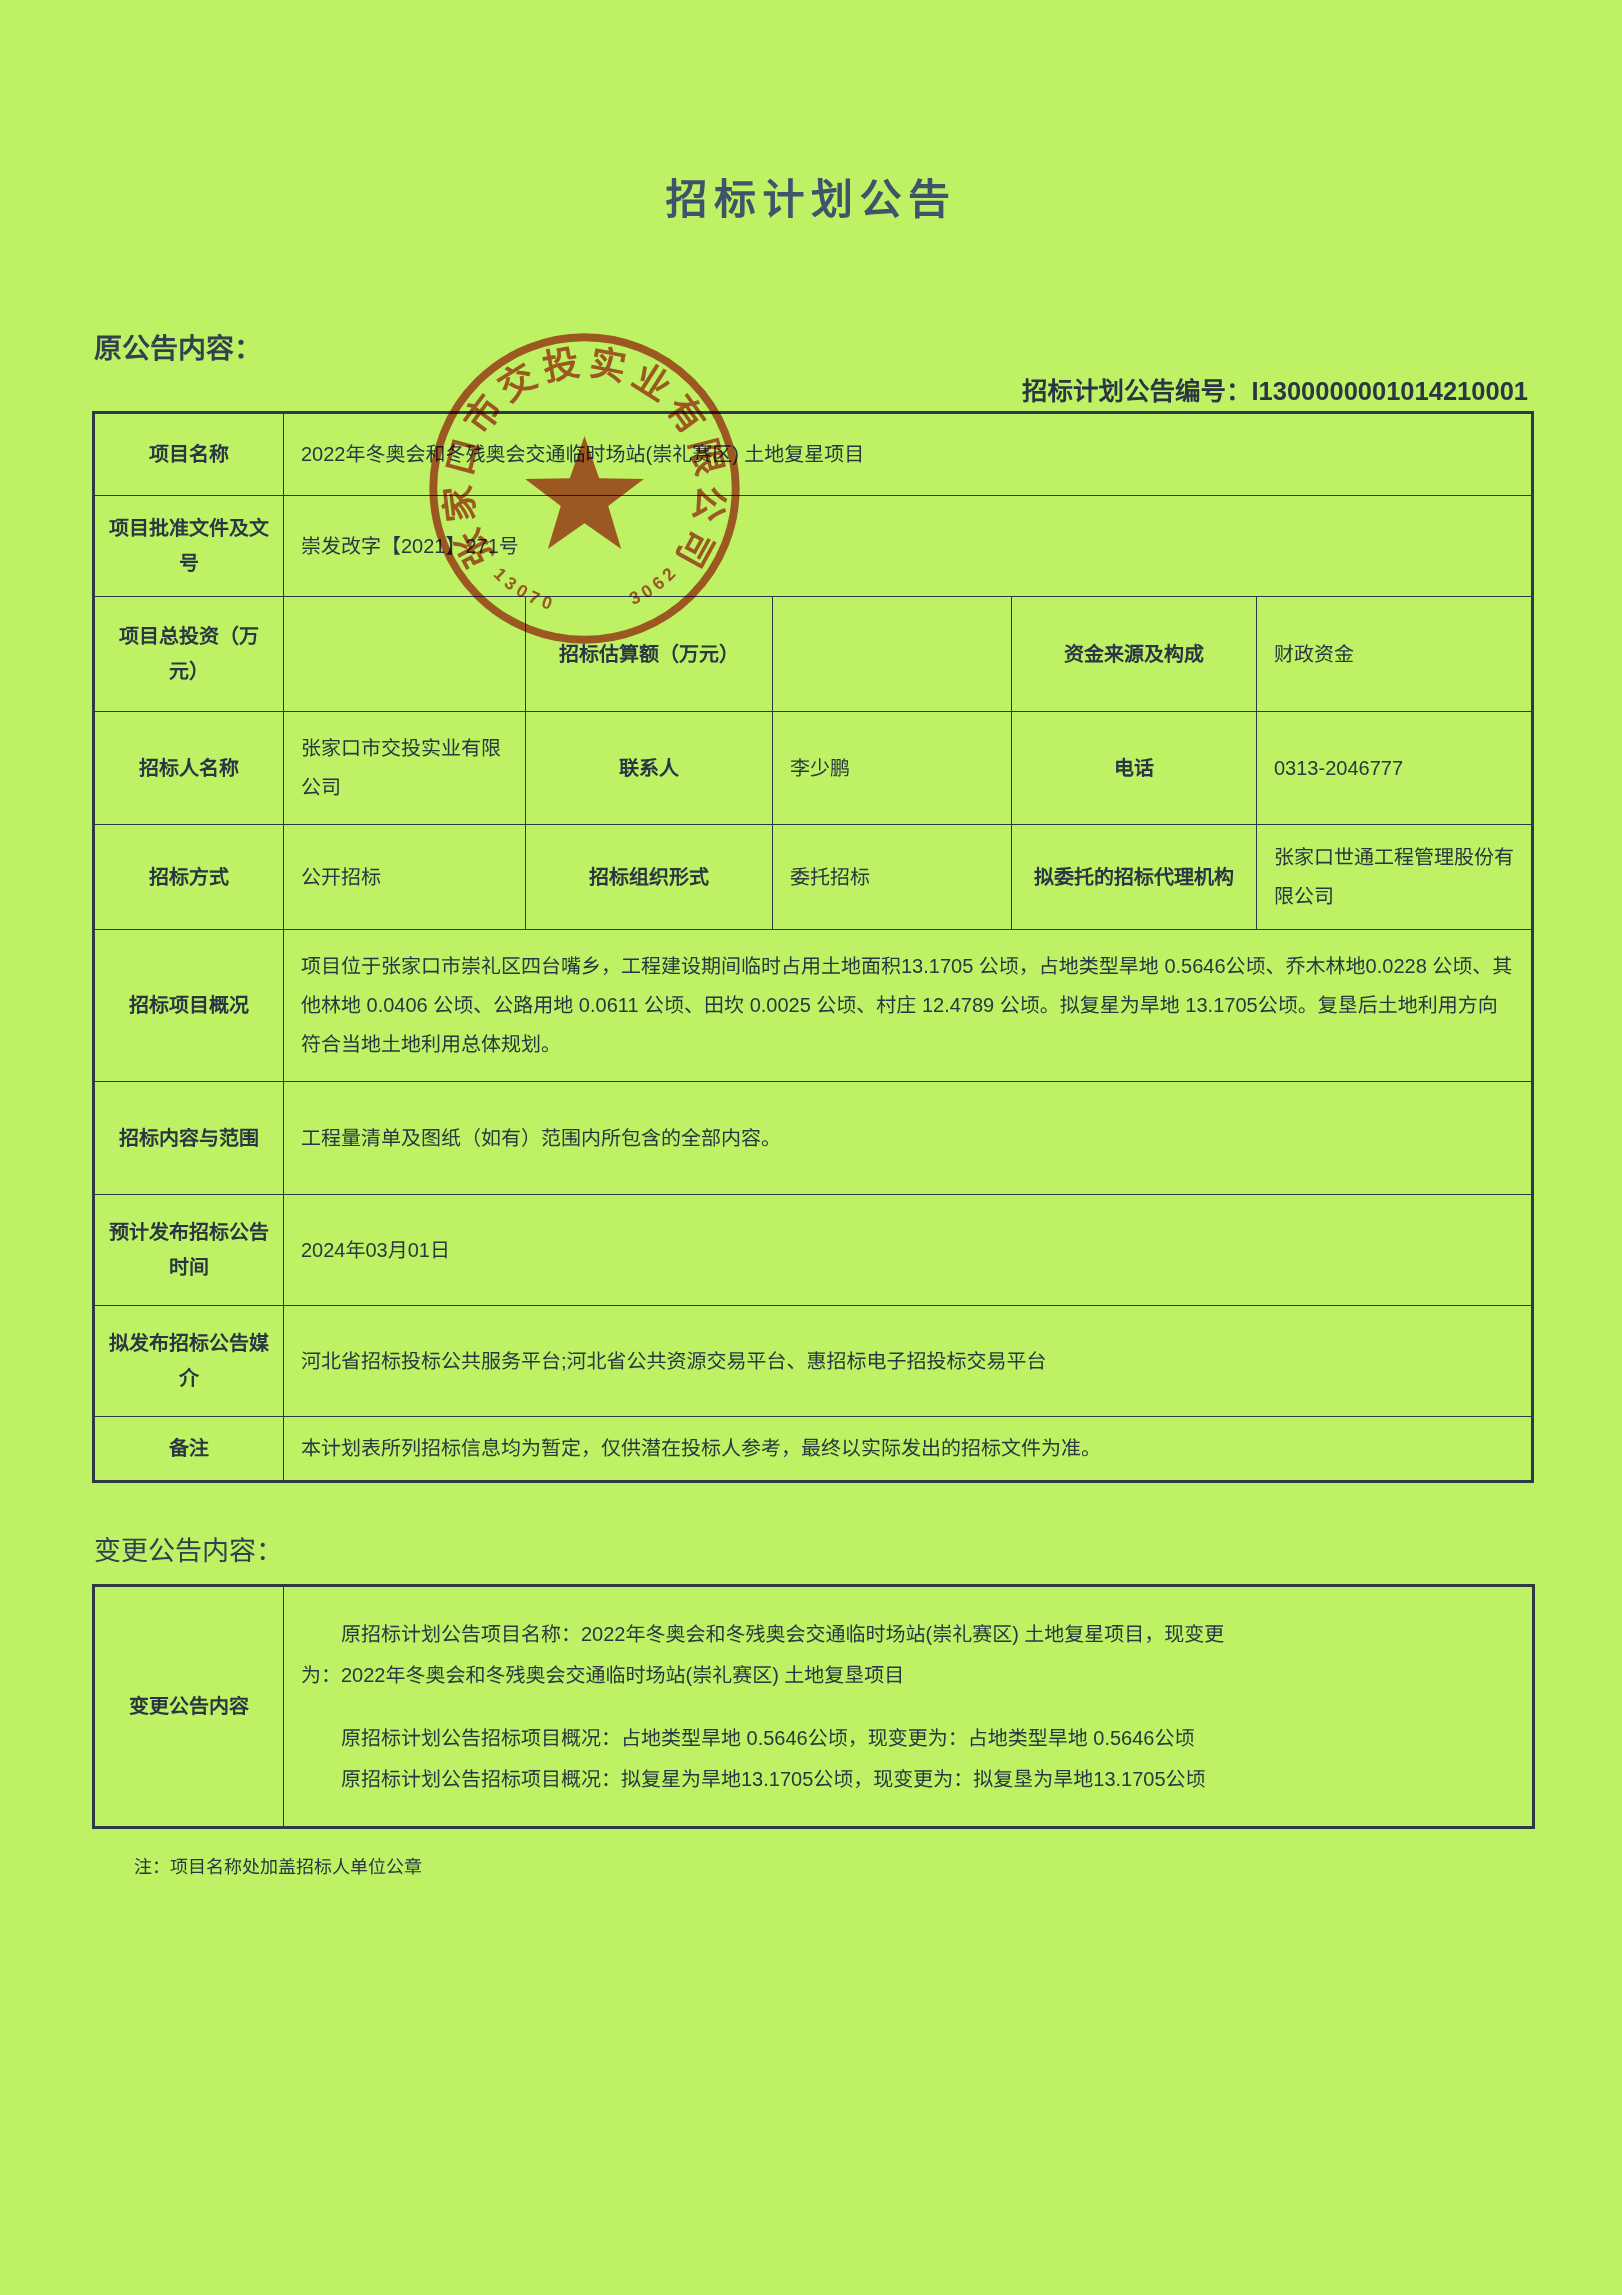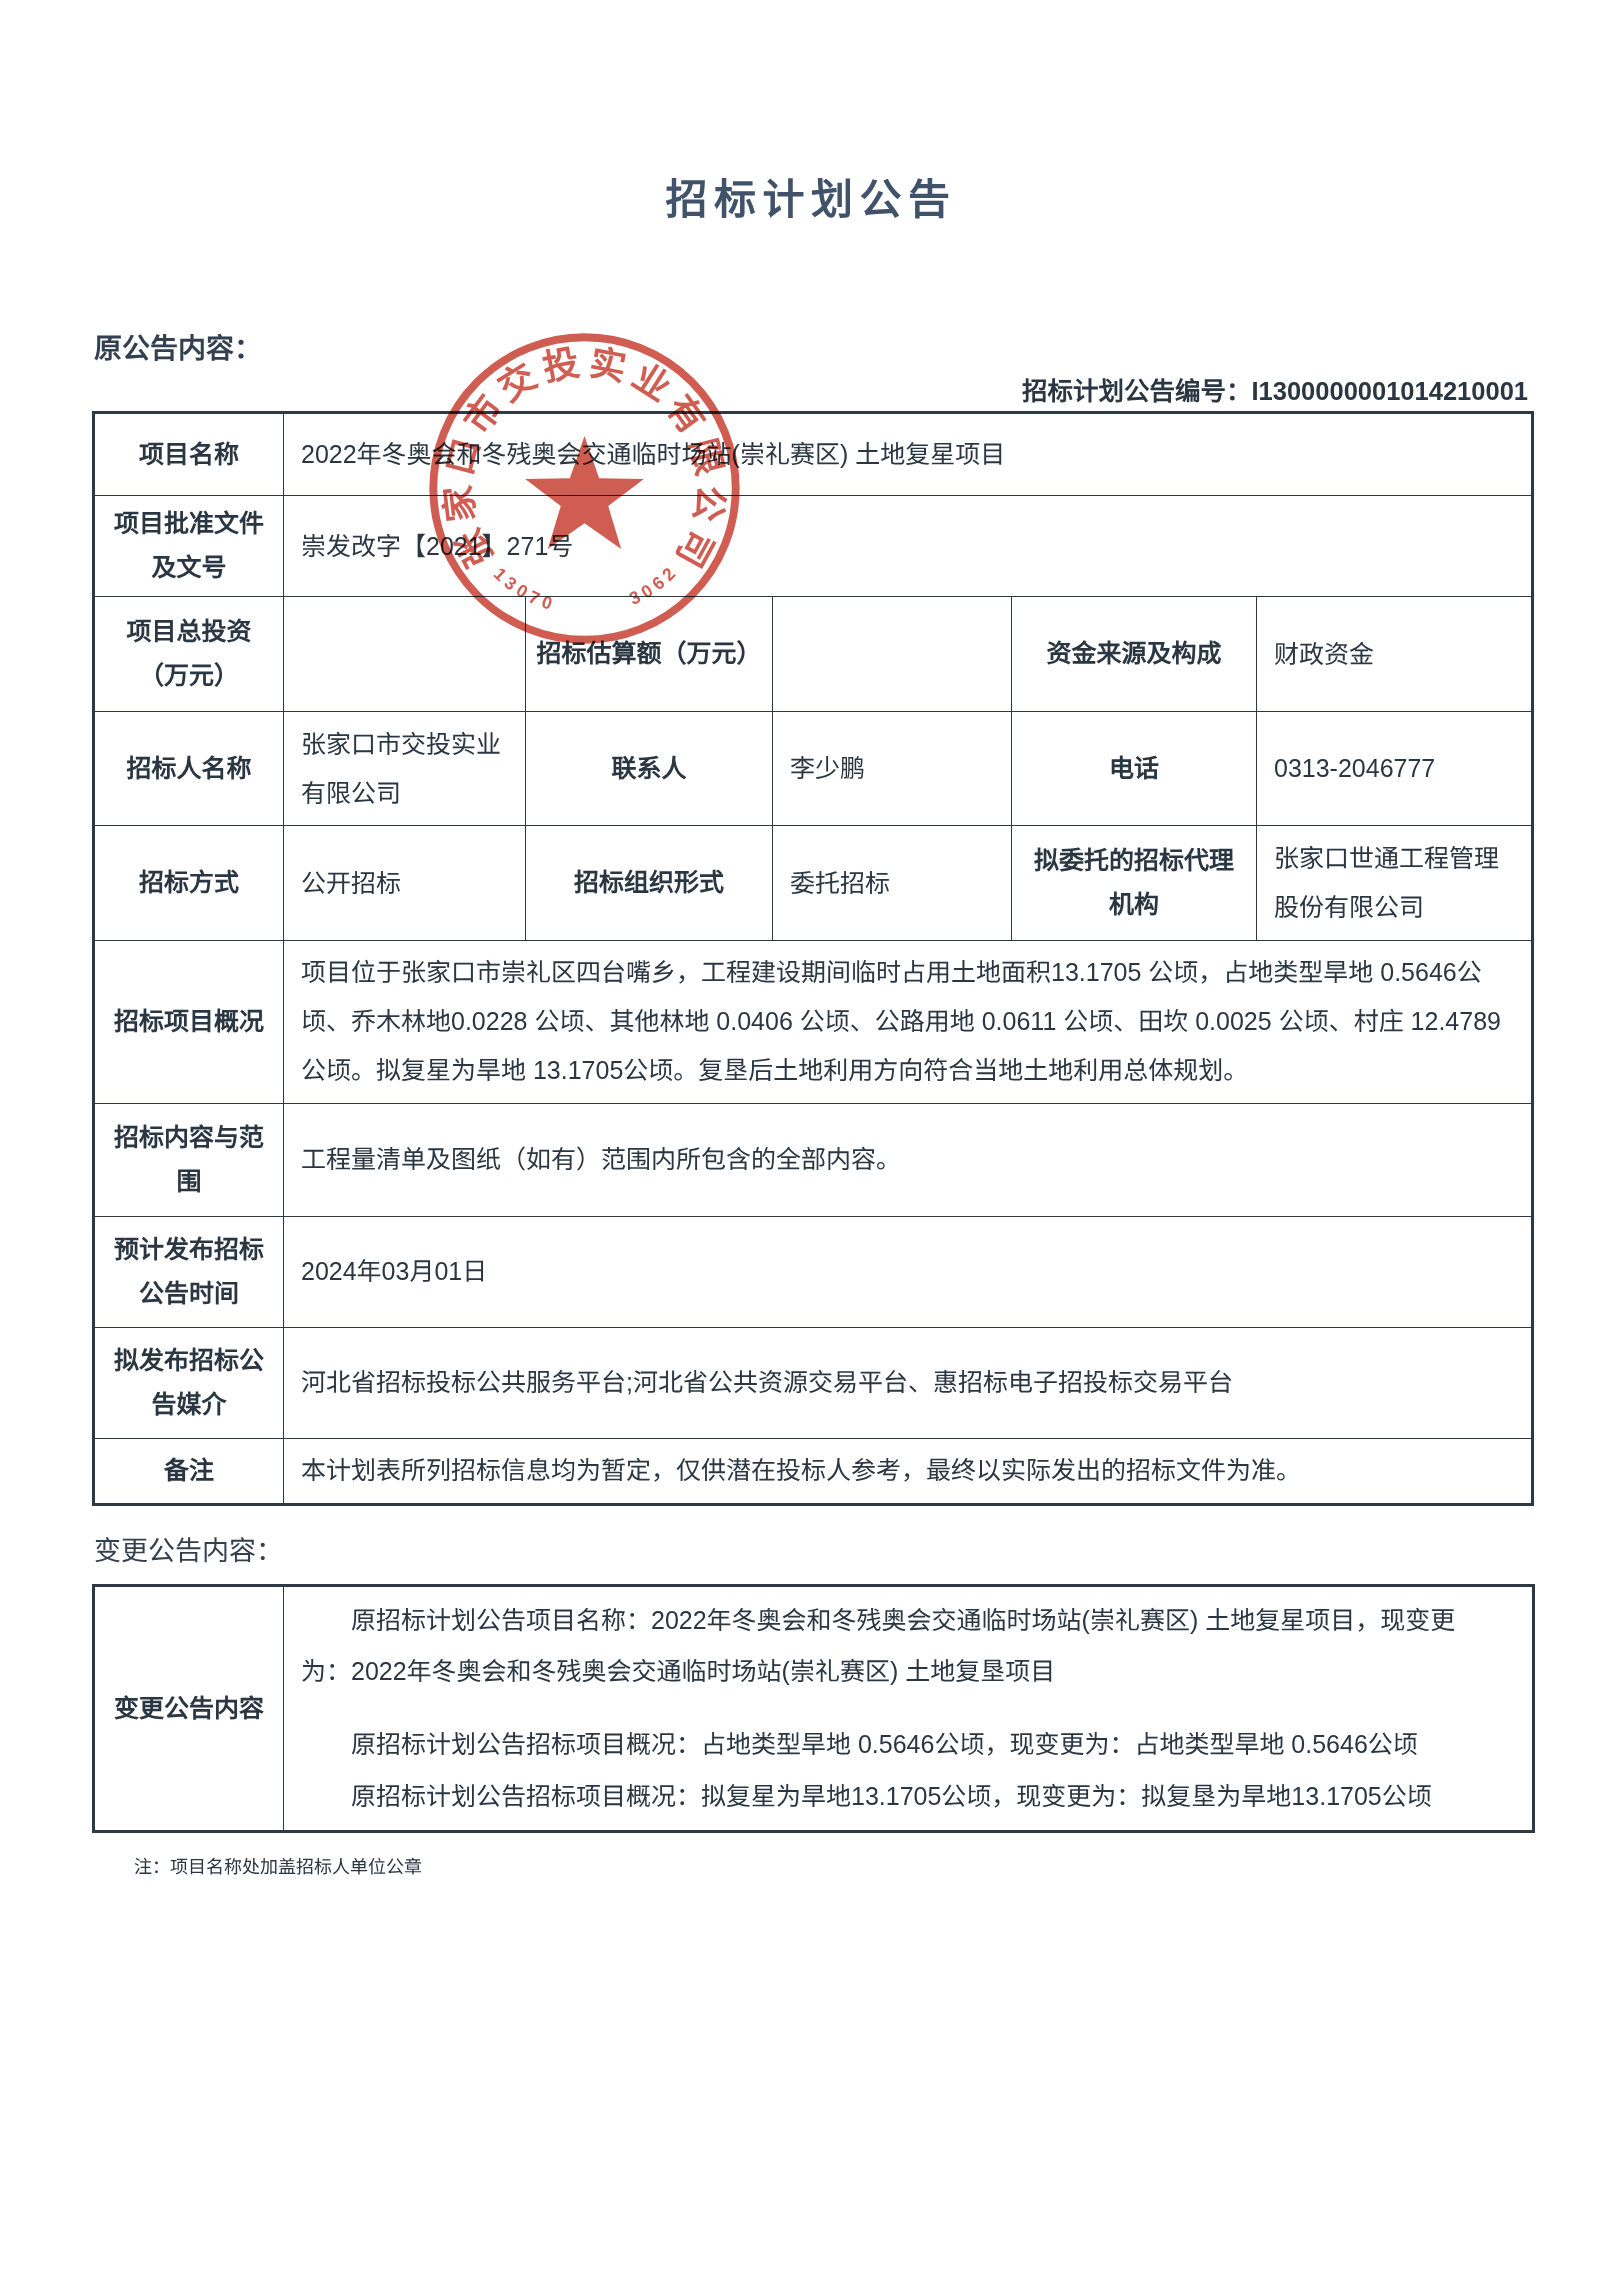--- a/index.html
+++ b/index.html
@@ -5,21 +5,21 @@
   html,body{margin:0;padding:0;}
   body{
     background:#e8e8e8;
     font-family:"Liberation Sans", sans-serif;
   }
   .sheet{
     position:relative;
     width:1622px;
     height:2295px;
     margin:0 auto;
-    background:#ffffff;
+    background:#bef264;
     color:#2a3642;
     overflow:hidden;
   }
   .title{
     position:absolute;
     left:0; top:165px;
     width:100%;
     margin:0;
     text-align:center;
     font-size:42px;
@@ -47,21 +47,21 @@
     left:92px;
     width:1440px;
     border-collapse:collapse;
     table-layout:fixed;
     border:3.3px solid #2d3945;
   }
   .main-table{ top:411px; }
   .change-table{ top:1584px; }
   .doc-table td{
     border:1.6px solid #2d3945;
-    font-size:25px;
+    font-size:20px;
     color:#2a3642;
     vertical-align:middle;
     word-break:break-all;
     margin-top:43px;
   }
   td.lab{
     text-align:center;
     font-weight:700;
     padding:5.2px 10.5px;
     line-height:1.75;

